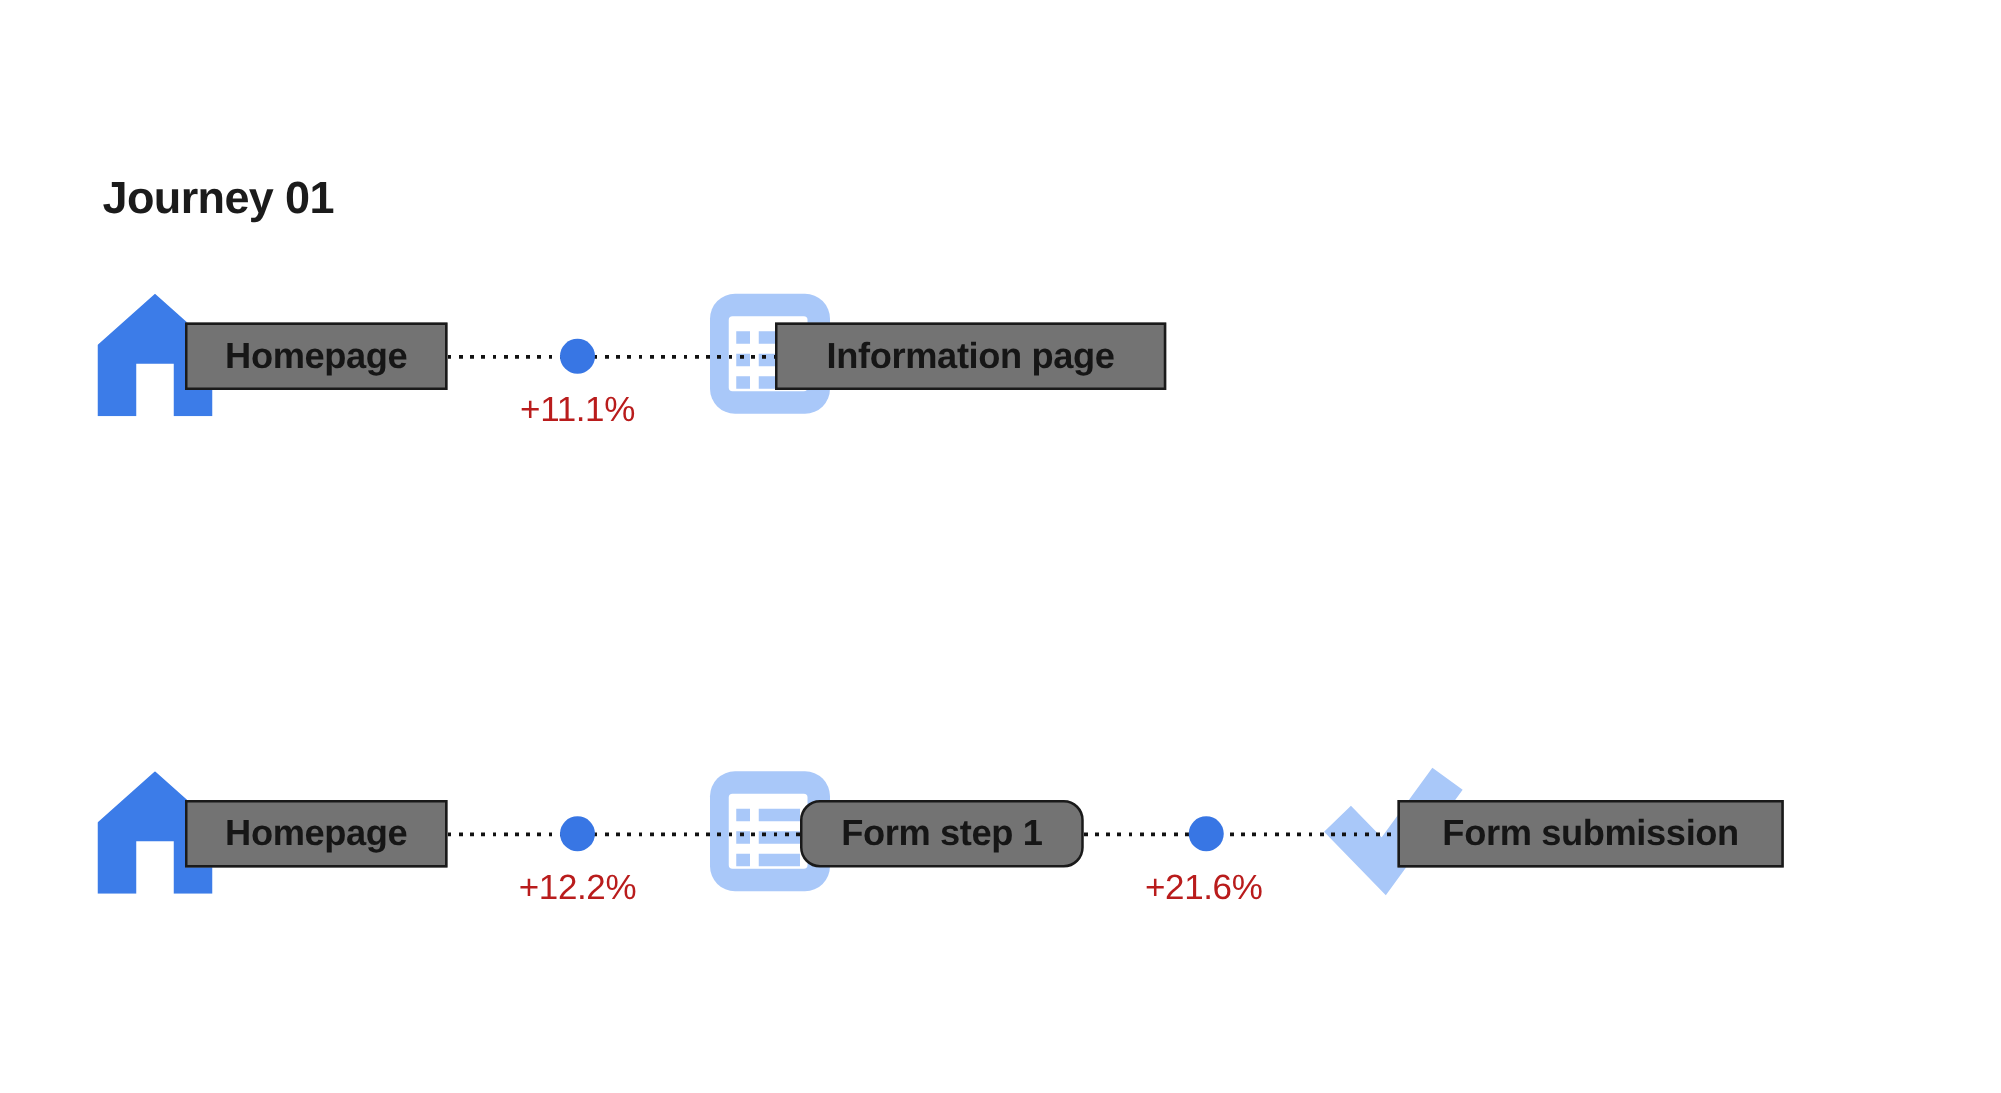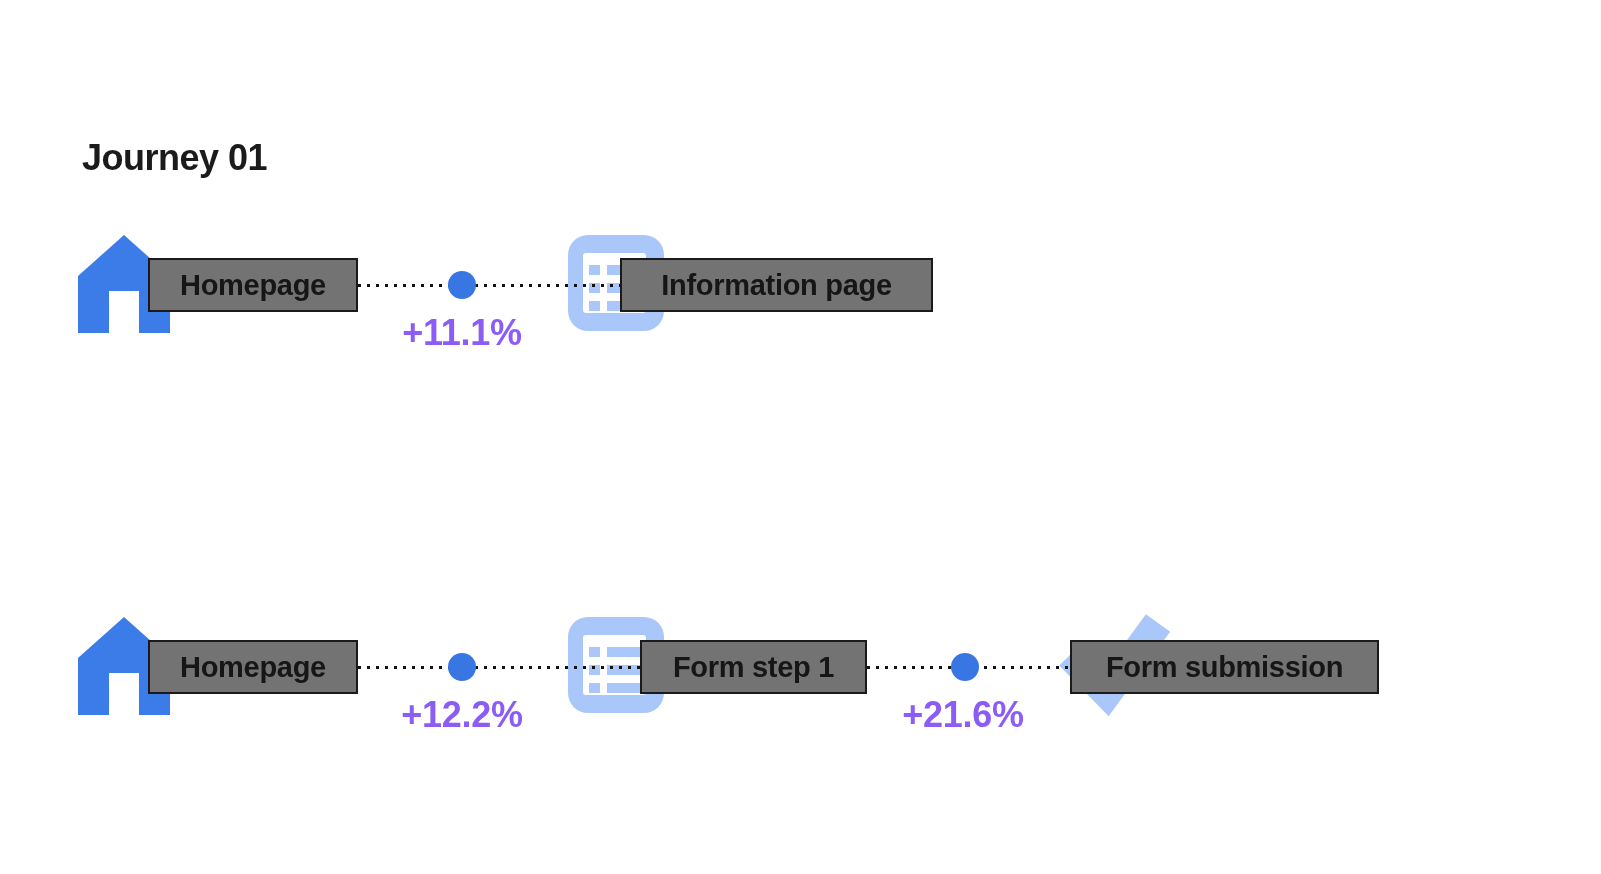--- a/index.html
+++ b/index.html
@@ -28,21 +28,21 @@
   .dotline{
     position:absolute;z-index:2;height:3px;
     background:repeating-linear-gradient(90deg,var(--line-color) 0 3px,transparent 3px 9px);
   }
   .step-dot{
     position:absolute;z-index:3;width:28px;height:28px;border-radius:50%;
     background:var(--dot-blue);
   }
   .pct-label{
     position:absolute;z-index:3;transform:translateX(-50%);
-    font-size:36px;font-weight:700;letter-spacing:-0.3px;color:#8b5cf6;white-space:nowrap;
+    font-size:28px;font-weight:400;letter-spacing:-0.3px;color:#b91c1c;white-space:nowrap;
   }
   .icon-wrap{position:absolute;z-index:1;}
   .home-svg{display:block;}
 
   .page-icon{
     position:absolute;z-index:1;width:96px;height:96px;
     background:var(--light-blue);border-radius:20px;
   }
   .page-icon .inner{
     position:absolute;left:15px;top:18px;width:63px;height:60px;
@@ -122,16 +122,16 @@
   <div class="step-dot" style="left:951px;top:653px;"></div>
   <div class="pct-label" style="left:963px;top:694px;">+21.6%</div>
 
   <div class="icon-wrap" style="left:1045px;top:605px;">
     <svg width="130" height="118" viewBox="0 0 130 118">
       <path d="M25 50 L62 88 L113 18" fill="none" stroke="var(--light-blue)" stroke-width="30"></path>
     </svg>
   </div>
 
   <div class="node-box" style="left:148px;top:640px;width:210px;">Homepage</div>
-  <div class="node-box" style="left:640px;top:640px;width:227px;">Form step 1</div>
-  <div class="node-box" style="left:1070px;top:640px;width:309px;">Form submission</div>
+  <div class="node-box" style="left:640px;top:640px;width:227px;border-radius:16px;">Form step 1</div>
+  <div class="node-box" style="left:1118px;top:640px;width:309px;">Form submission</div>
 
 </div>
 
 </body></html>

